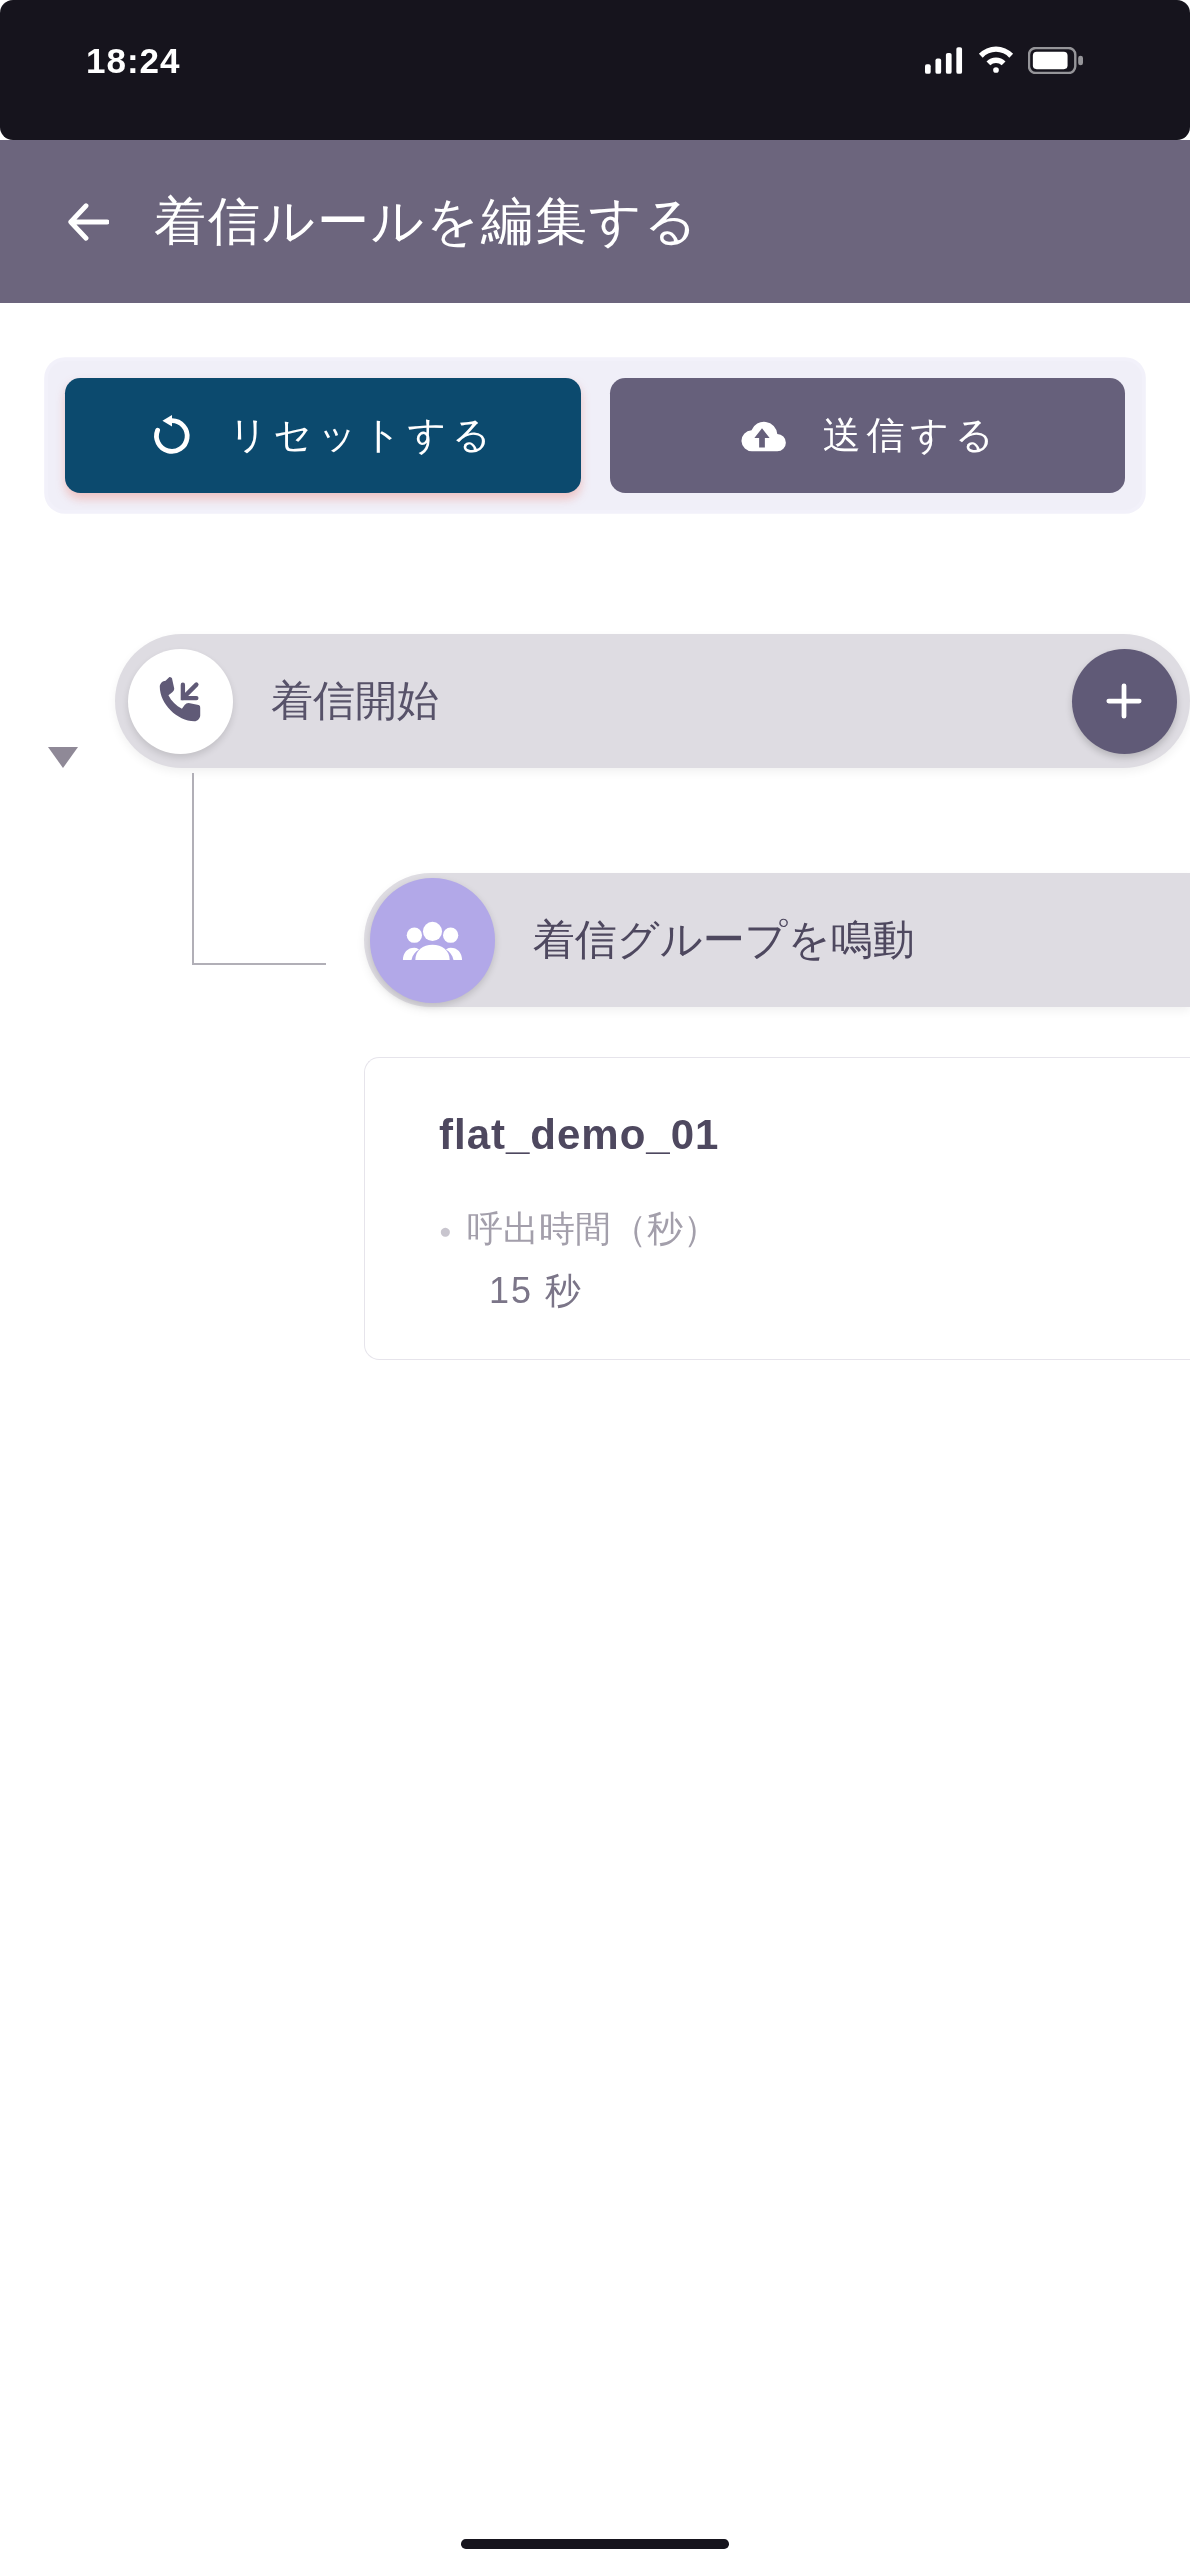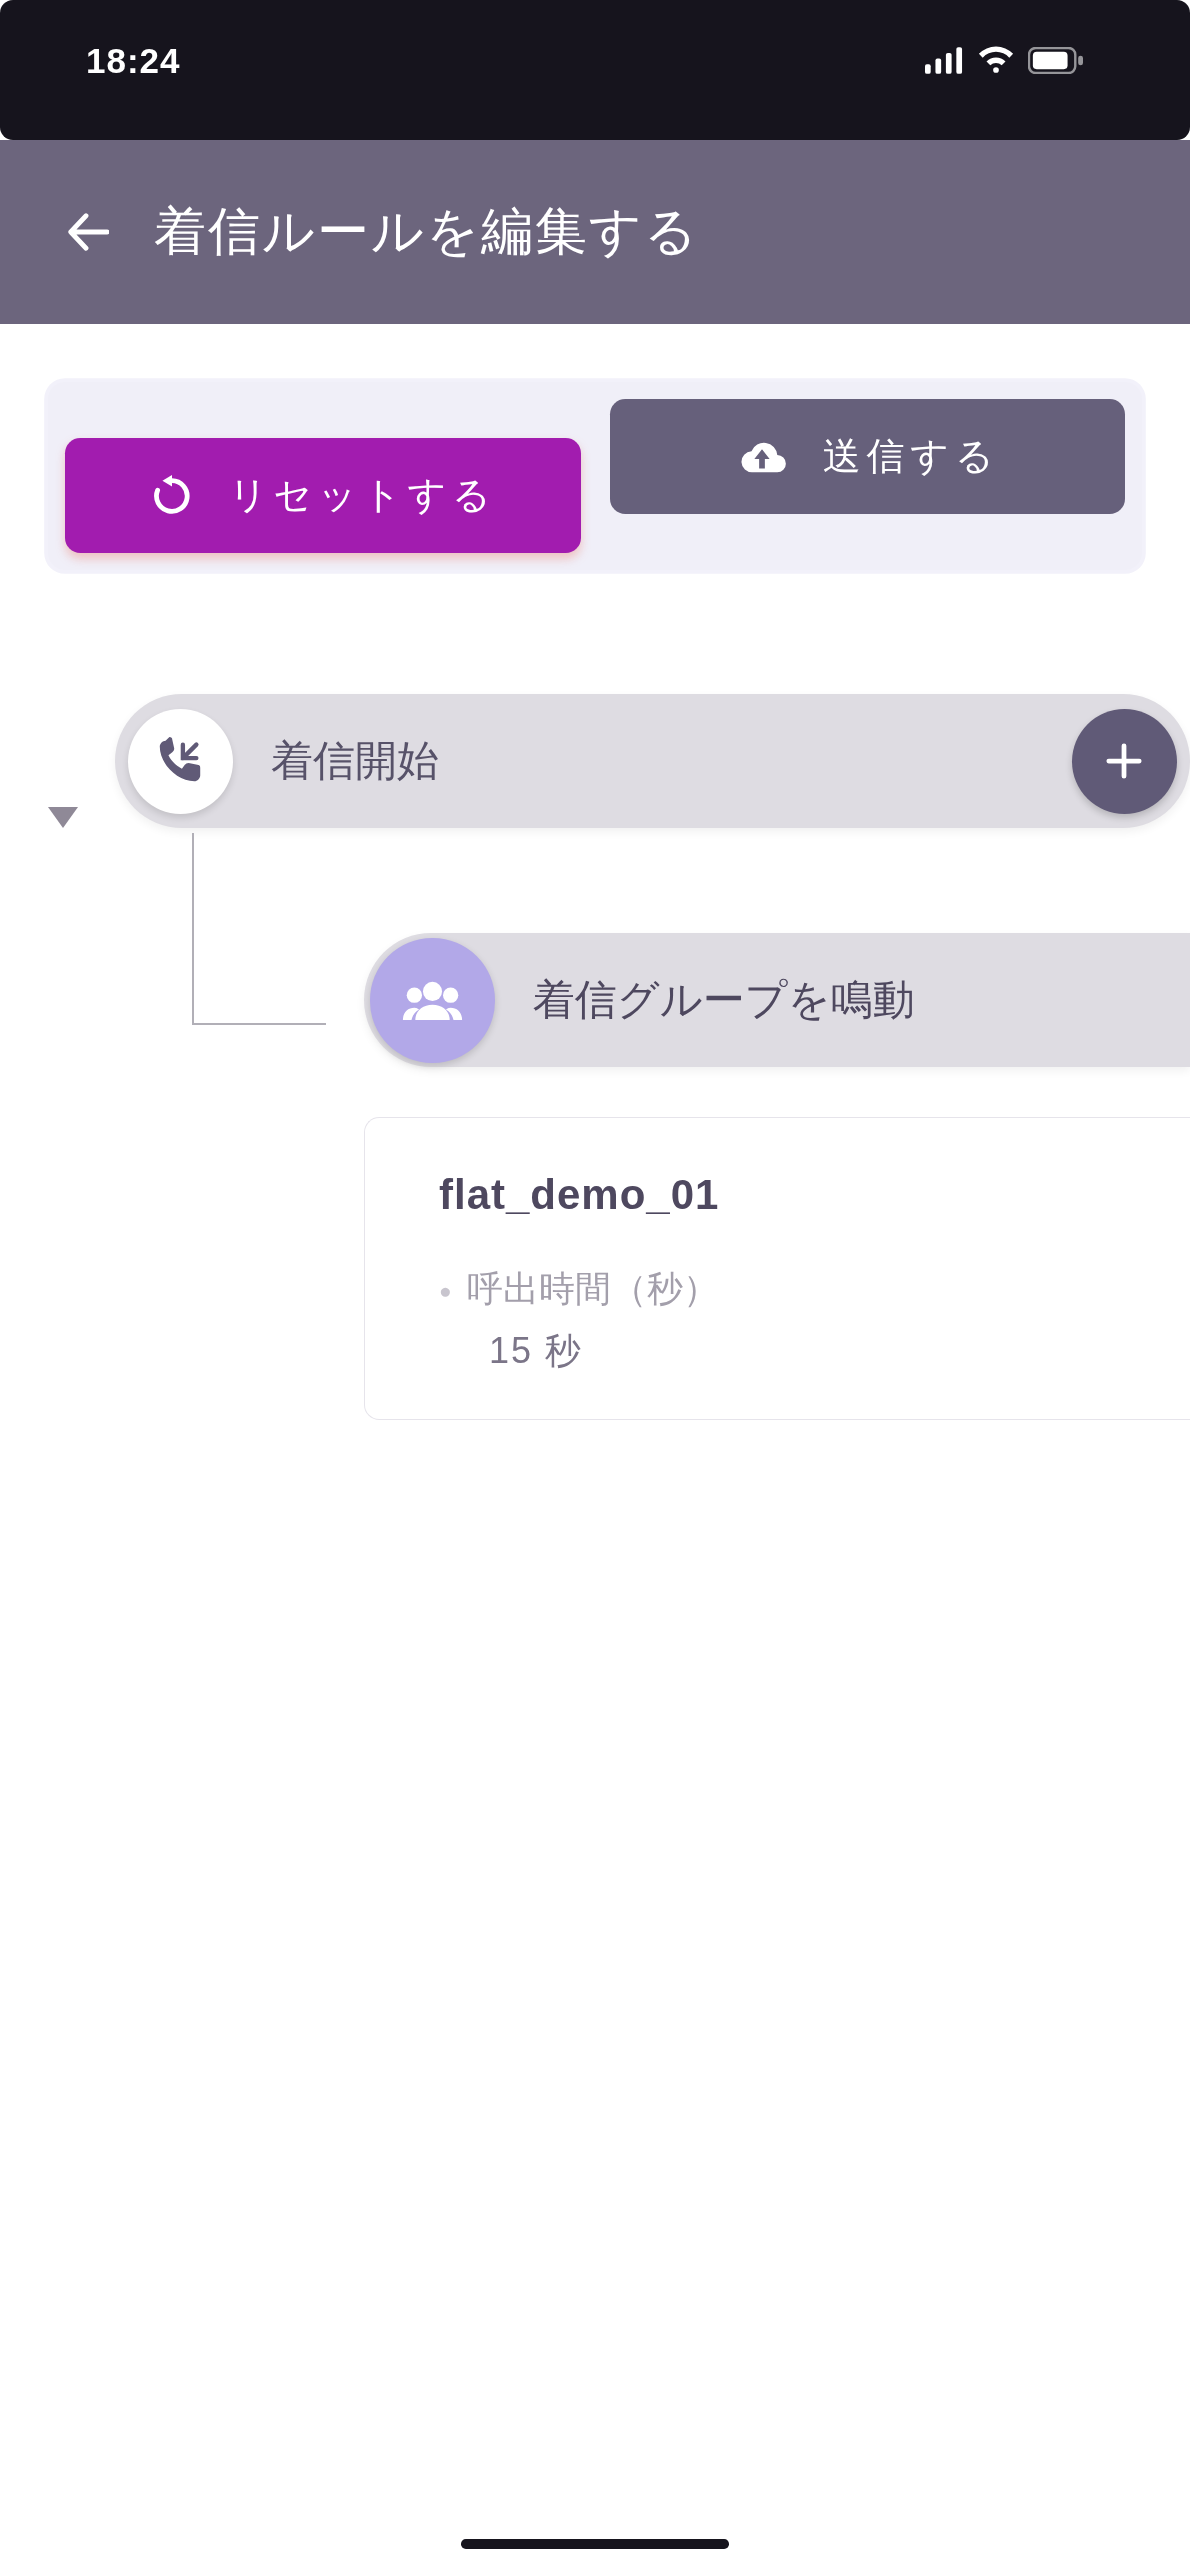--- a/index.html
+++ b/index.html
@@ -4,29 +4,29 @@
   <style>
     * { margin: 0; padding: 0; box-sizing: border-box; }
     html, body { width: 1190px; height: 2576px; font-family: -apple-system, 'Hiragino Sans', sans-serif; background: #fff; overflow: hidden; }
 
     
     .status-bar { height: 140px; background: #16141d; color: #fff; display: flex; align-items: center; justify-content: space-between; padding: 0 106px 19px 86px; border-radius: 13px; }
     .status-time { font-size: 35px; font-weight: 600; letter-spacing: 1px; }
     .status-right { display: flex; gap: 13.4px; align-items: center; }
 
     
-    .app-bar { height: 184px; background: #6c657d; display: flex; align-items: center; padding: 0 58px; gap: 38px; }
+    .app-bar { height: 163px; background: #6c657d; display: flex; align-items: center; padding: 0 58px; gap: 38px; }
     .back-btn { width: 58px; height: 58px; display: flex; align-items: center; justify-content: center; cursor: pointer; }
     .app-title { color: #fff; font-size: 52px; font-weight: 500; letter-spacing: 1.9px; }
 
     
     .btn-row-wrap { padding: 58px 48px 38px; }
     .btn-row { display: flex; gap: 29px; background: #f0eff8; border-radius: 17px; padding: 17px; box-shadow: 0 0 0 3.8px #f2f1fa; }
     .btn { flex: 1; height: 115px; border-radius: 15.3px; display: flex; align-items: center; justify-content: center; gap: 34px; font-size: 38px; font-weight: 500; letter-spacing: 5.8px; cursor: pointer; }
-    .btn-reset { background: #a21caf; color: #fff; box-shadow: 0 5.8px 9.6px rgba(236,130,117,.4); margin-top: 39px; }
+    .btn-reset { background: #0c4a6e; color: #fff; box-shadow: 0 5.8px 9.6px rgba(236,130,117,.4); }
     .btn-send { background: #66607b; color: #fff; }
 
     
     .flow { padding: 86px 0 0 48px; position: relative; }
     .step-row { display: flex; align-items: flex-end; gap: 27px; }
     .collapse-tri { width: 0; height: 0; border-left: 15.3px solid transparent; border-right: 15.3px solid transparent; border-top: 21px solid #8f8997; margin-right: 9.6px; }
     .pill { flex: 1; height: 134px; background: #dedce2; border-radius: 67px; display: flex; align-items: center; position: relative; box-shadow: 0 3.8px 9.6px rgba(0,0,0,.06); }
     .pill-icon { width: 105px; height: 105px; border-radius: 53px; background: #fff; display: flex; align-items: center; justify-content: center; margin-left: 13.4px; box-shadow: 0 3.8px 7.7px rgba(0,0,0,.12); }
     .pill-label { font-size: 42px; font-weight: 500; color: #575269; margin-left: 38px; }
     .pill-add { position: absolute; right: 13.4px; width: 105px; height: 105px; border-radius: 53px; background: #605a77; display: flex; align-items: center; justify-content: center; box-shadow: 0 3.8px 7.7px rgba(0,0,0,.18); cursor: pointer; }

